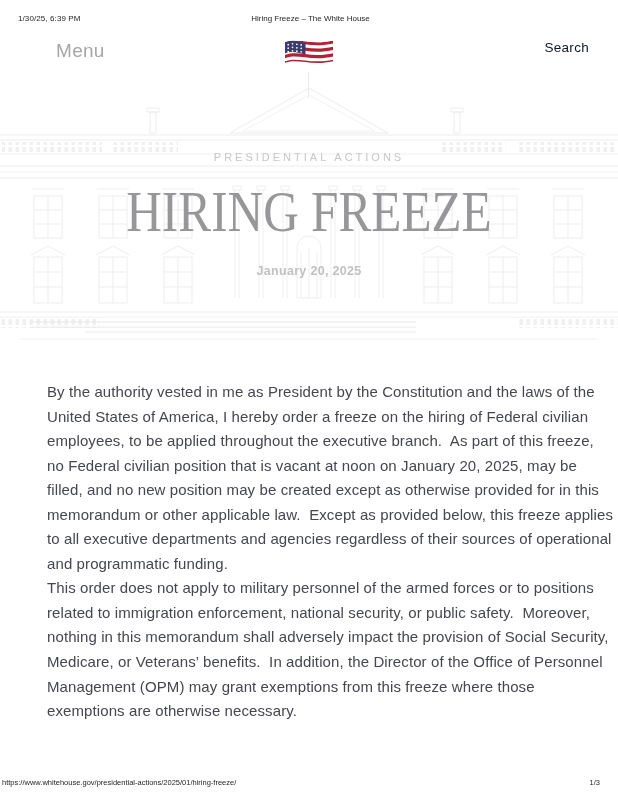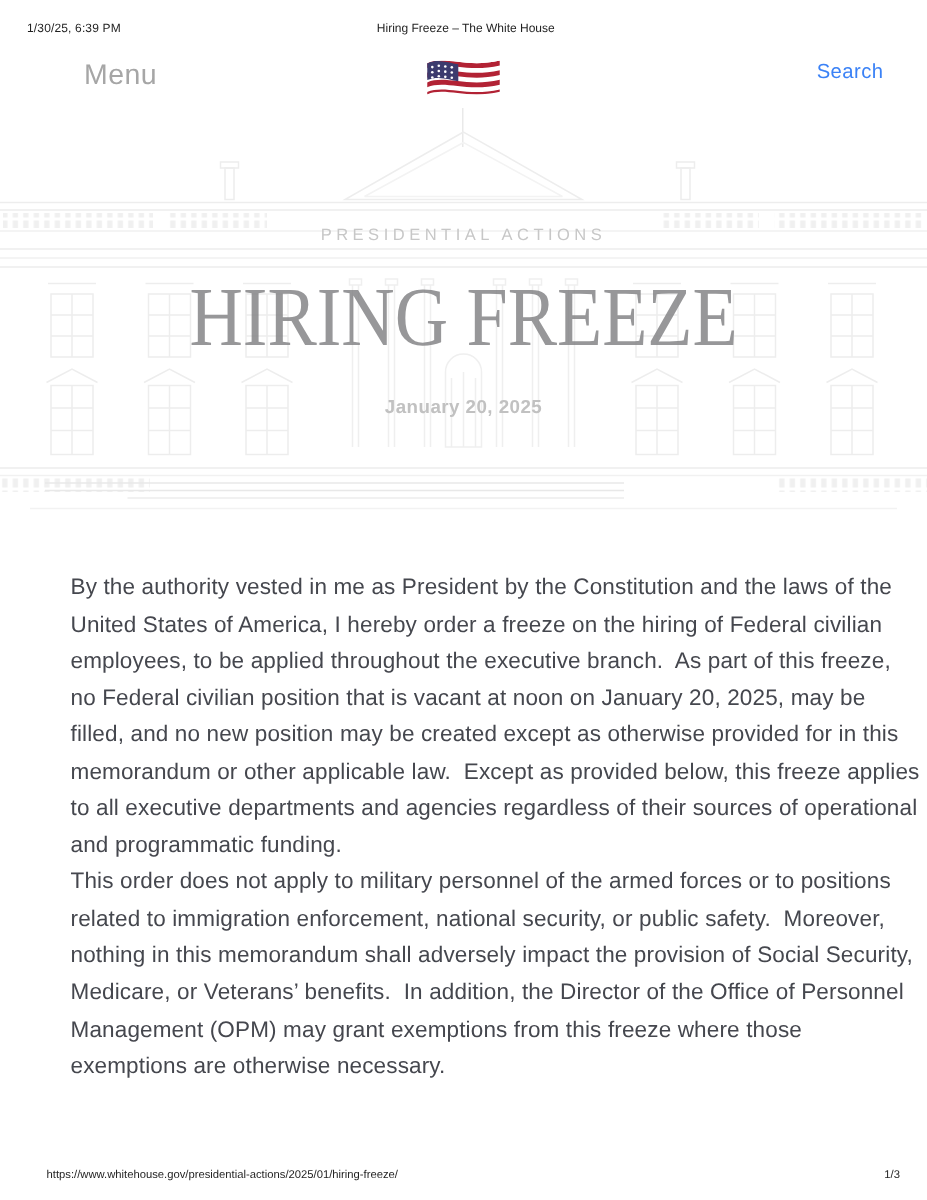--- a/index.html
+++ b/index.html
@@ -11,35 +11,35 @@
   
   .print-header-ts {
     position:absolute; top:14px; left:18px;
     font-size:8px; color:#1f1f1f; letter-spacing:0.1px;
   }
   .print-header-title {
     position:absolute; top:14px; left:3px; right:0; text-align:center;
     font-size:8px; color:#1f1f1f;
   }
   .print-footer-url {
-    position:absolute; top:778px; left:31px;
+    position:absolute; top:778px; left:2px;
     font-size:7.5px; color:#1f1f1f;text-align:right;
   }
   .print-footer-page {
     position:absolute; top:778px; right:18px;
     font-size:7.5px; color:#1f1f1f;
   }
   
   .nav-menu {
     position:absolute; top:40px; left:56px;
     font-size:19px; color:#a6a6a6; letter-spacing:0.3px; cursor:pointer;
   }
   .nav-search {
     position:absolute; top:40px; right:29px;
-    font-size:13.5px; color:#3b82f6; letter-spacing:0.3px; cursor:pointer;
+    font-size:13.5px; color:#0f172a; letter-spacing:0.3px; cursor:pointer;
   }
   .logo-flag {
     position:absolute; top:35px; left:283px; width:52px; height:42px; cursor:pointer;
   }
   .flag-pole {
     position:absolute; top:72px; left:308px; width:1px; height:26px;
     background:#e9e9e9;
   }
   
   .watermark {

